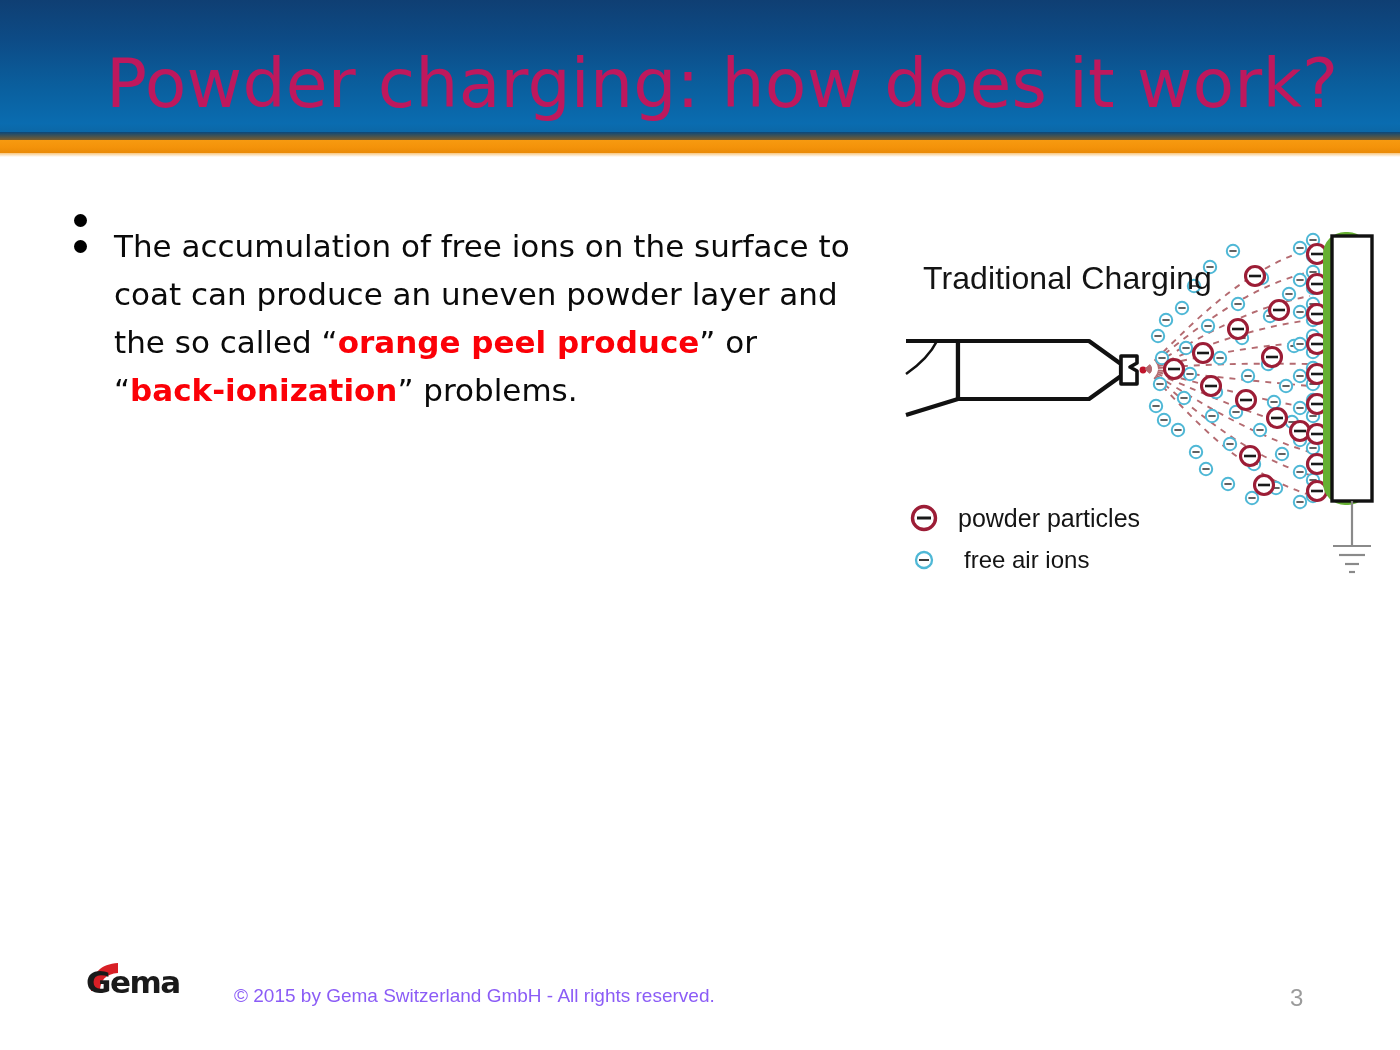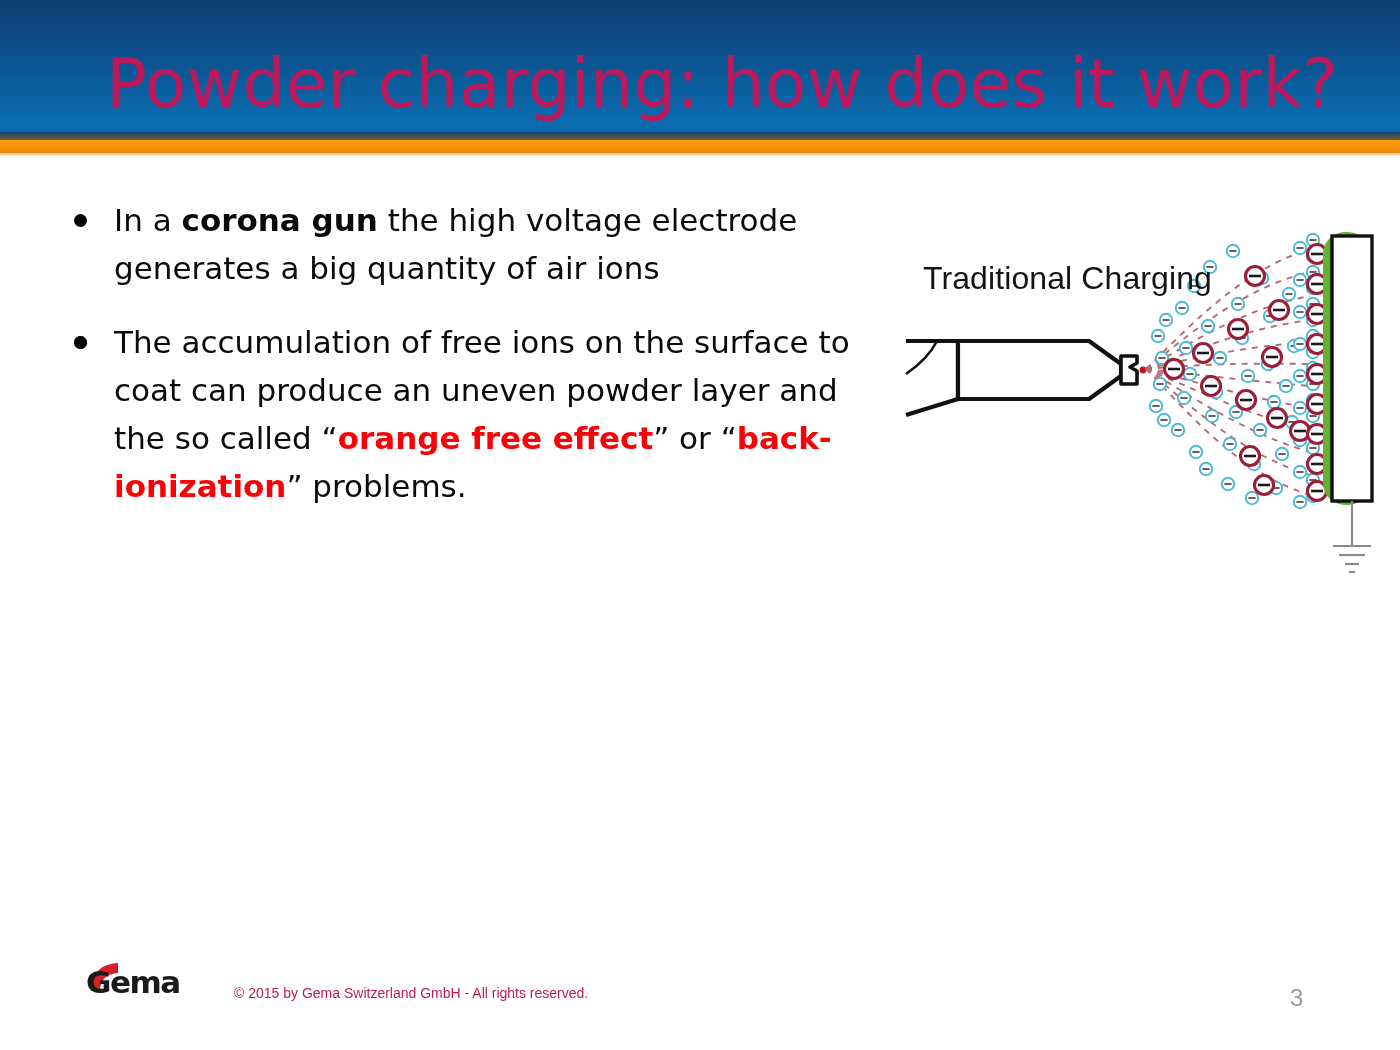--- a/index.html
+++ b/index.html
@@ -143,22 +143,22 @@
   }
   .logo-swoosh {
     position: absolute;
     left: 3px;
     top: -2px;
   }
   .copyright {
     position: absolute;
     left: 234px;
     top: 985px;
-    font-size: 14px;
-    color: #be185d;
+    font-size: 19px;
+    color: #8b5cf6;
     font-family: "Liberation Sans", sans-serif;
   }
   .page-number {
     position: absolute;
     left: 1290px;
     top: 984px;
     font-size: 24px;
     color: #9b9b9b;
     font-family: "Liberation Sans", sans-serif;
   }
@@ -167,32 +167,28 @@
 <body>
 
 <div class="header-band"></div>
 <div class="header-sheen"></div>
 <div class="orange-bar"></div>
 <div class="orange-bar-glow"></div>
 <div class="slide-title">Powder charging: how does it work?</div>
 
 <div class="content">
 
-  <div class="bullet" id="b0">
-    <span class="dot"></span>
-    <span class="btext"><span>In a </span><b>corona gun</b><span> the high voltage electrode generates a big quantity of air ions</span></span>
-  </div>
 
   <div class="bullet" id="b1">
     <span class="dot"></span>
   </div>
 
   <div class="bullet" id="b2">
     <span class="dot"></span>
-    <span class="btext"><span>The accumulation of free ions on the surface to coat can produce an uneven powder layer and the so called “</span><span class="hl">orange free effect</span><span>” or “</span><span class="hl">back-ionization</span><span>” problems.</span></span>
+    <span class="btext"><span>The accumulation of free ions on the surface to coat can produce an uneven powder layer and the so called “</span><span class="hl">orange peel produce</span><span>” or “</span><span class="hl">back-ionization</span><span>” problems.</span></span>
   </div>
 
 </div>
 
 <div class="diagram">
 
   <div class="diagram-label">Traditional Charging</div>
 
   <svg width="500" height="372" viewBox="0 0 500 372">
     <defs>
@@ -335,20 +331,40 @@
 
     <g stroke="#8a8a8a" stroke-width="2.2" fill="none">
       <line x1="462" y1="285" x2="462" y2="330"></line>
       <line x1="443" y1="330" x2="481" y2="330"></line>
       <line x1="449" y1="339" x2="475" y2="339"></line>
       <line x1="455" y1="348" x2="469" y2="348"></line>
       <line x1="459" y1="356" x2="465" y2="356"></line>
     </g>
   </svg>
 
+  <div class="legend">
+    <div class="legend-row particles">
+      <span class="sym-wrap">
+        <svg width="30" height="30" viewBox="0 0 30 30">
+          <circle cx="15" cy="15" r="11.5" fill="#ffffff" stroke="#9c1d36" stroke-width="3.4"></circle>
+          <line x1="8" y1="15" x2="22" y2="15" stroke="#1a1a1a" stroke-width="3"></line>
+        </svg>
+      </span>
+      <span class="legend-label">powder particles</span>
+    </div>
+    <div class="legend-row ions">
+      <span class="sym-wrap">
+        <svg width="22" height="22" viewBox="0 0 22 22">
+          <circle cx="11" cy="11" r="8" fill="#ffffff" stroke="#4fb8d6" stroke-width="2.3"></circle>
+          <line x1="6" y1="11" x2="16" y2="11" stroke="#3a3a3a" stroke-width="2"></line>
+        </svg>
+      </span>
+      <span class="legend-label">free air ions</span>
+    </div>
+  </div>
 </div>
 
 <div class="footer-logo">
   <svg class="logo-swoosh" width="40" height="34" viewBox="0 0 40 34">
     <path d="M4,31 C4,13 14,4 31,3 L31,13 C19,14 13,20 13,31 Z" fill="#d81f26"></path>
   </svg>
   <div class="logo-text">Gema</div>
 </div>
 <div class="copyright">© 2015 by Gema Switzerland GmbH - All rights reserved.</div>
 <div class="page-number">3</div>

